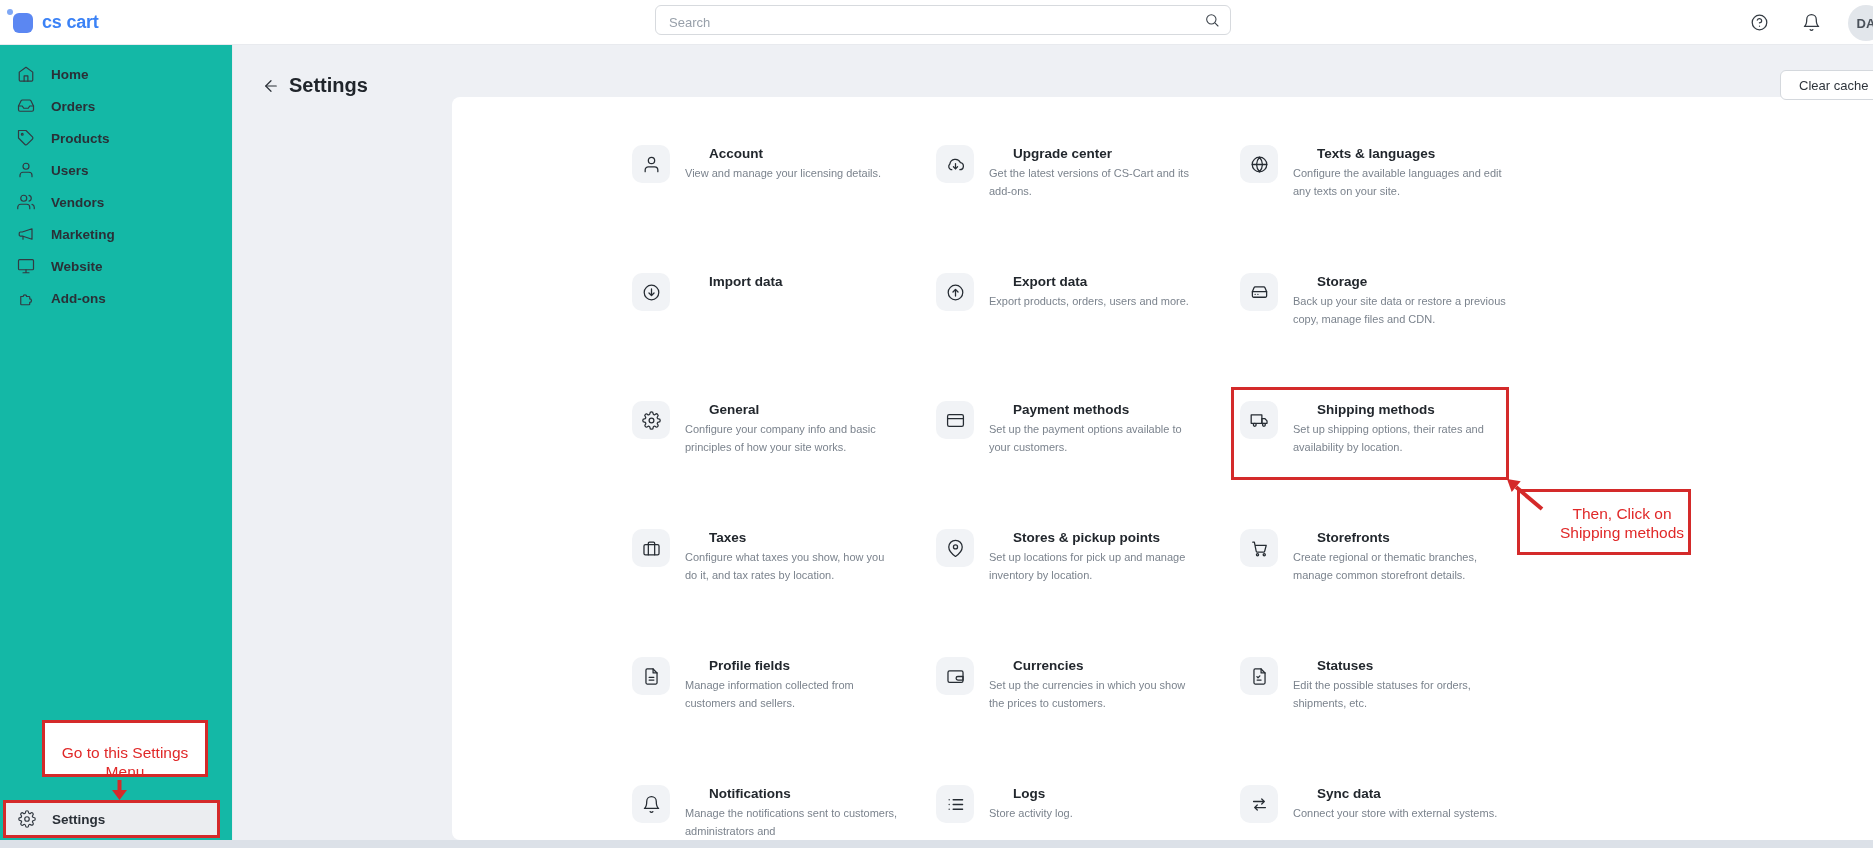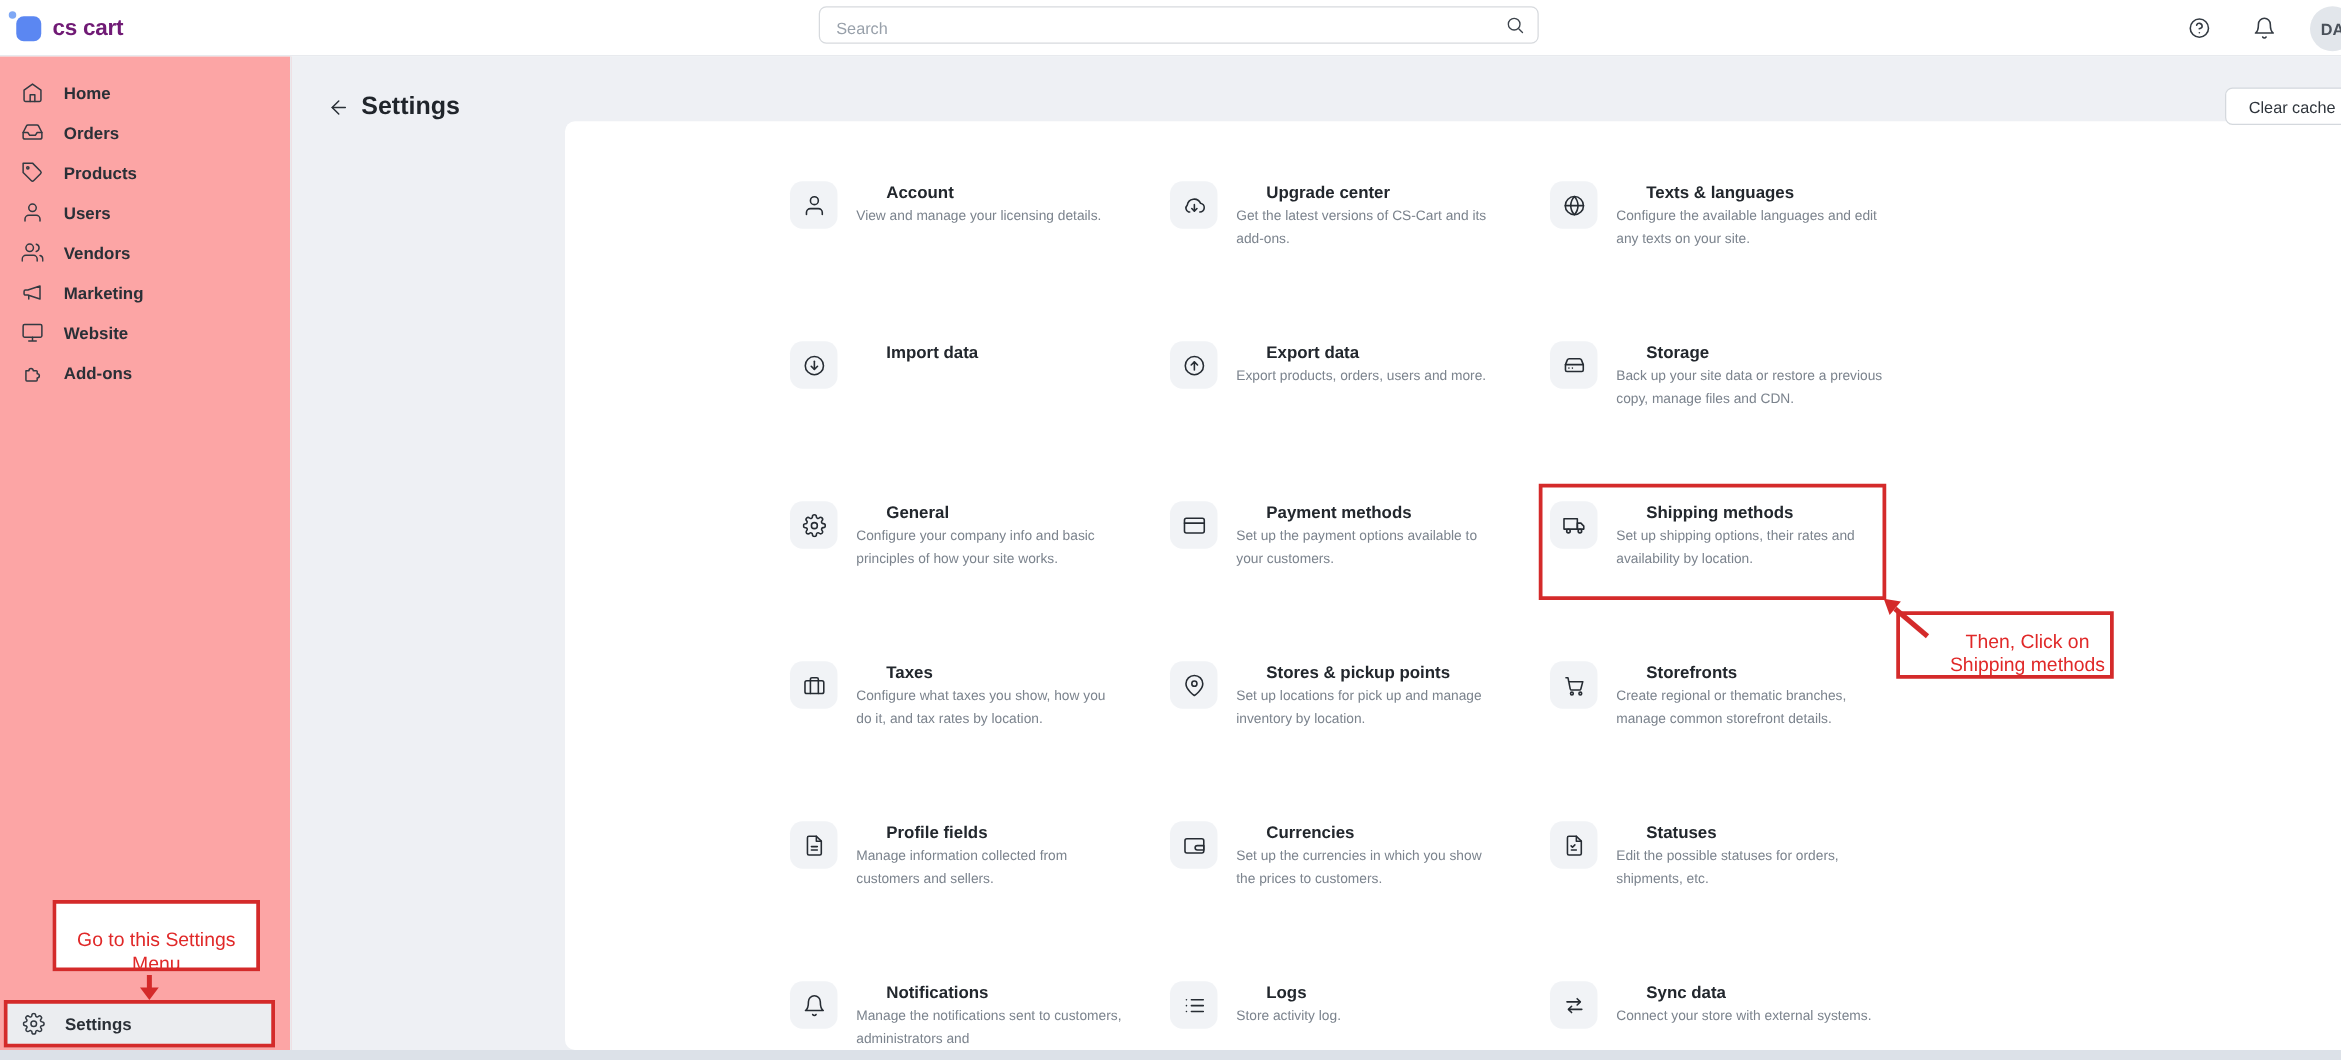--- a/index.html
+++ b/index.html
@@ -15,32 +15,32 @@
     width:1873px;height:848px;overflow:hidden;position:relative;
     font-family:"Liberation Sans",sans-serif;background:#eef0f4;color:var(--ink);
   }
   svg{fill:none;stroke:currentColor;stroke-width:1.6;stroke-linecap:round;stroke-linejoin:round;display:block;}
 
   
   .topbar{position:absolute;left:0;top:0;width:100%;height:45px;background:#fff;border-bottom:1px solid var(--line);z-index:5;}
   .logo{position:absolute;left:13px;top:12px;display:flex;align-items:center;gap:9px;cursor:pointer;}
   .logo-mark{width:20px;height:20px;border-radius:6px;background:#5b87f2;position:relative;}
   .logo-dot{position:absolute;left:-6px;top:-4px;width:6px;height:6px;border-radius:50%;background:#7fa8f5;}
-  .logo-text{font-size:18px;font-weight:800;color:#701a75;letter-spacing:-0.2px;white-space:nowrap;}
+  .logo-text{font-size:18px;font-weight:800;color:#3b82f6;letter-spacing:-0.2px;white-space:nowrap;}
   .search-wrap{position:absolute;left:655px;top:5px;width:576px;height:30px;}
   .search-input{width:100%;height:100%;border:1px solid #d7dade;border-radius:6px;padding:4px 36px 0 13px;
     font:13px "Liberation Sans",sans-serif;color:#333;outline:none;background:#fff;}
   .search-input::placeholder{color:#98a0aa;}
   .search-icon{position:absolute;right:11px;top:7px;width:16px;height:16px;color:#3c434b;cursor:pointer;}
   .top-icon{position:absolute;top:13px;width:19px;height:19px;color:#343b43;cursor:pointer;}
   .avatar{position:absolute;left:1848px;top:5px;width:36px;height:36px;border-radius:50%;background:#e2e6eb;
     color:#4a515a;font-size:13px;font-weight:700;display:flex;align-items:center;justify-content:center;cursor:pointer;}
 
   
-  .sidebar{position:absolute;left:0;top:45px;width:233px;bottom:8px;background:#fca5a5;border-right:1px solid var(--line);z-index:4;}
+  .sidebar{position:absolute;left:0;top:45px;width:233px;bottom:8px;background:#14b8a6;border-right:1px solid var(--line);z-index:4;}
   .nav{position:absolute;left:0;right:1px;top:13px;}
   .nav-item{height:32px;display:flex;align-items:center;padding-left:17px;gap:16px;cursor:pointer;}
   .nav-item .nicon{width:18px;height:18px;color:#333a42;flex:0 0 auto;}
   .nav-label{font-size:13.5px;font-weight:600;color:#2a3037;}
 
   .settings-item-box{position:absolute;left:3px;top:800px;width:217px;height:38px;border:3px solid var(--red-border);
     background:#ebedf0;display:flex;align-items:center;padding-left:12px;gap:16px;z-index:6;cursor:pointer;}
   .settings-item-box .nicon{width:18px;height:18px;color:#333a42;}
 
   
@@ -57,21 +57,21 @@
     display:flex;align-items:center;justify-content:center;color:#262c33;}
   .tile-iconbox svg{width:19px;height:19px;}
   .tile-text{position:absolute;left:53px;top:1px;width:214px;}
   .tile-title{font-size:13.5px;font-weight:600;color:#22272d;margin-bottom:4px;margin-left:24px;}
   .tile-desc{font-size:11px;color:var(--muted);line-height:17.5px;}
   .tile-highlight{position:absolute;left:-9px;top:-14px;width:278px;height:93px;border:3px solid var(--red-border);pointer-events:none;}
 
   
   .note-box{position:absolute;border:3px solid var(--red-border);background:#fff;color:var(--red-text);
     text-align:center;font-size:15.5px;line-height:19px;z-index:7;}
-  .note-shipping{left:1517px;top:489px;width:174px;height:54px;padding-top:12px;padding-left:36px;}
+  .note-shipping{left:1517px;top:489px;width:174px;height:66px;padding-top:12px;padding-left:36px;}
   .note-settings{left:42px;top:720px;width:166px;height:57px;padding-top:20px;}
   .anno-overlay{position:absolute;left:0;top:0;width:1873px;height:848px;z-index:8;pointer-events:none;}
 
   .bottom-edge{position:absolute;left:0;top:840px;width:100%;height:8px;background:#dce1e8;z-index:9;}
 </style>
 </head>
 <body>
 
 <div class="topbar">
   <div class="logo">

